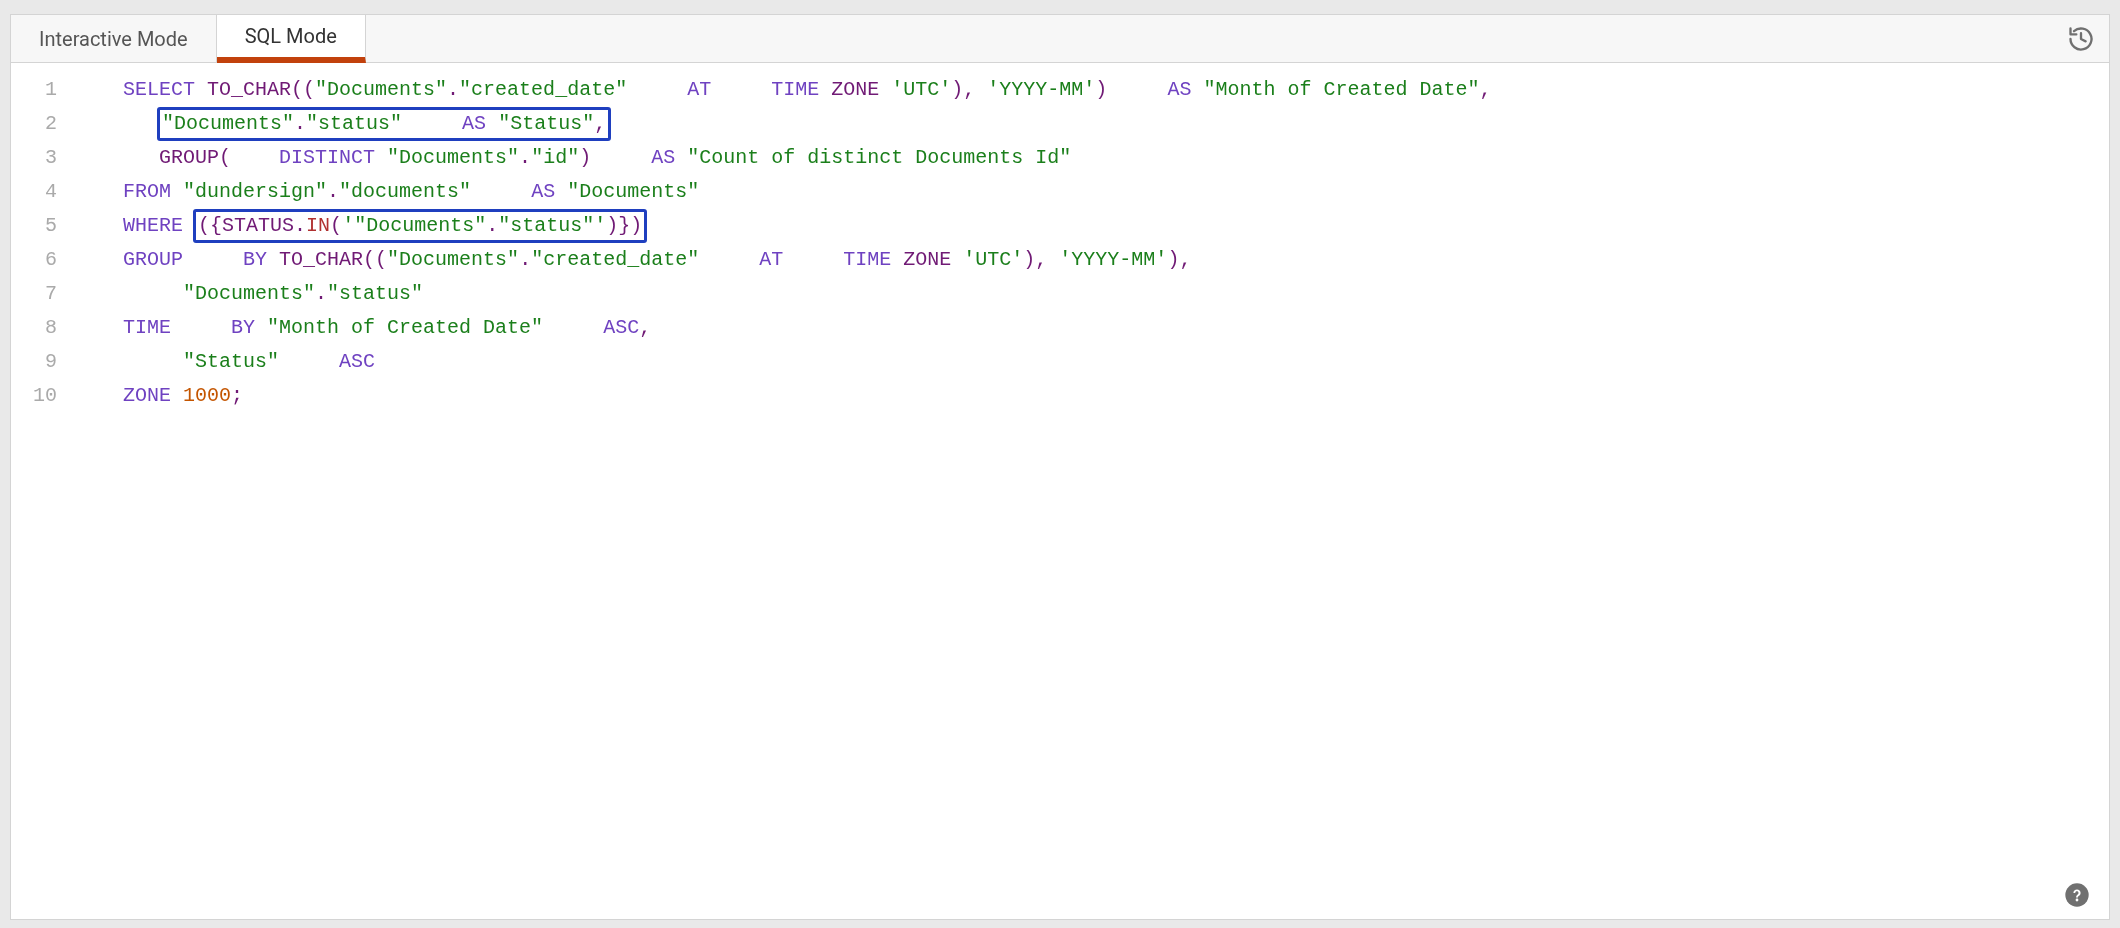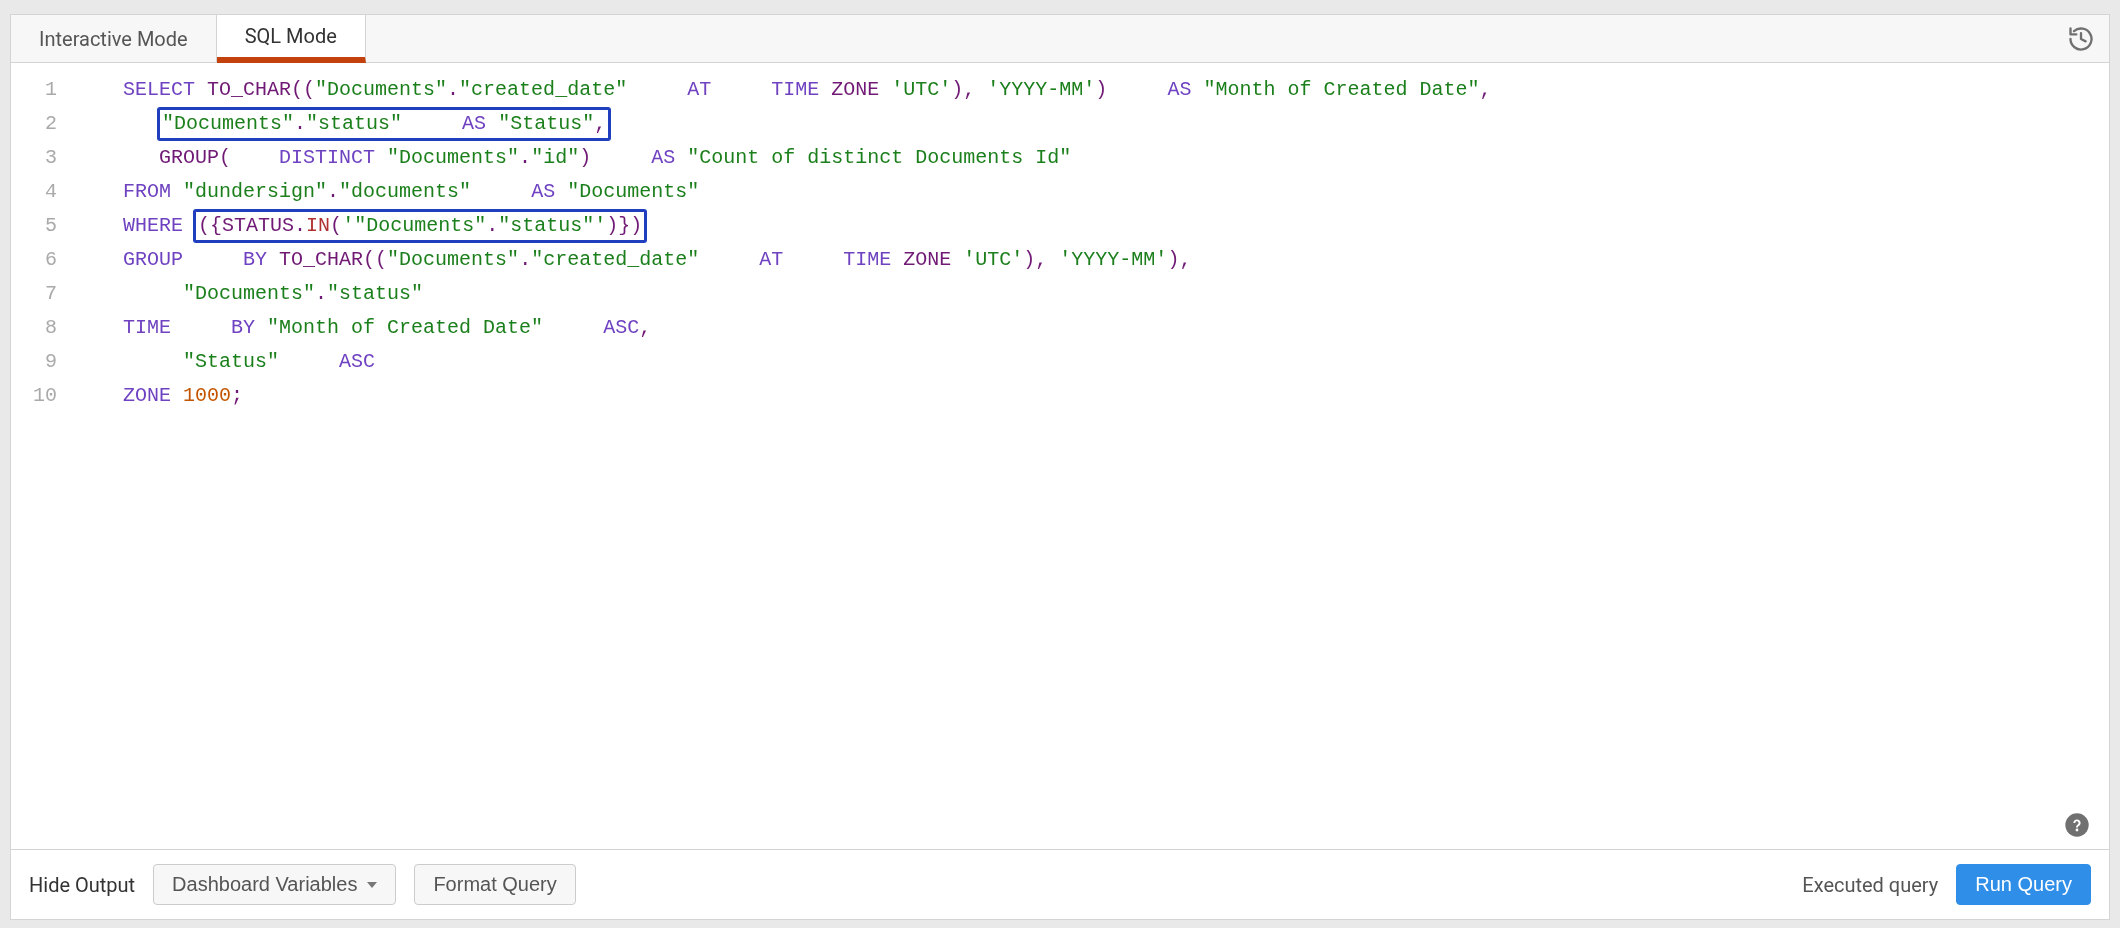--- a/index.html
+++ b/index.html
@@ -232,26 +232,15 @@
       </div>
 
       <span class="help-icon">
         <svg viewBox="0 0 24 24" fill="currentColor">
           <circle cx="12" cy="12" r="10"></circle>
           <path fill="#fff" d="M12 17.5a1.2 1.2 0 1 1 0-2.4 1.2 1.2 0 0 1 0 2.4zm1.1-4.4c-.2.3-.3.6-.3 1h-1.6c0-.8.2-1.4.7-1.9l.9-.9c.3-.3.5-.7.5-1.1 0-.8-.6-1.4-1.4-1.4-.8 0-1.4.6-1.4 1.4H8.9c0-1.7 1.4-3 3.1-3s3.1 1.3 3.1 3c0 .9-.4 1.6-1 2.2l-.9.7z"></path>
         </svg>
       </span>
     </div>
 
-    <div class="footer">
-      <span class="link">Hide Output</span>
-      <button class="btn">
-        <span>Dashboard Variables</span>
-        <span class="caret"></span>
-      </button>
-      <button class="btn">Format Query</button>
-      <span class="spacer"></span>
-      <span class="exec-label">Executed query</span>
-      <button class="btn primary">Run Query</button>
-    </div>
 
   </div>
 </div>
 
 </body></html>

